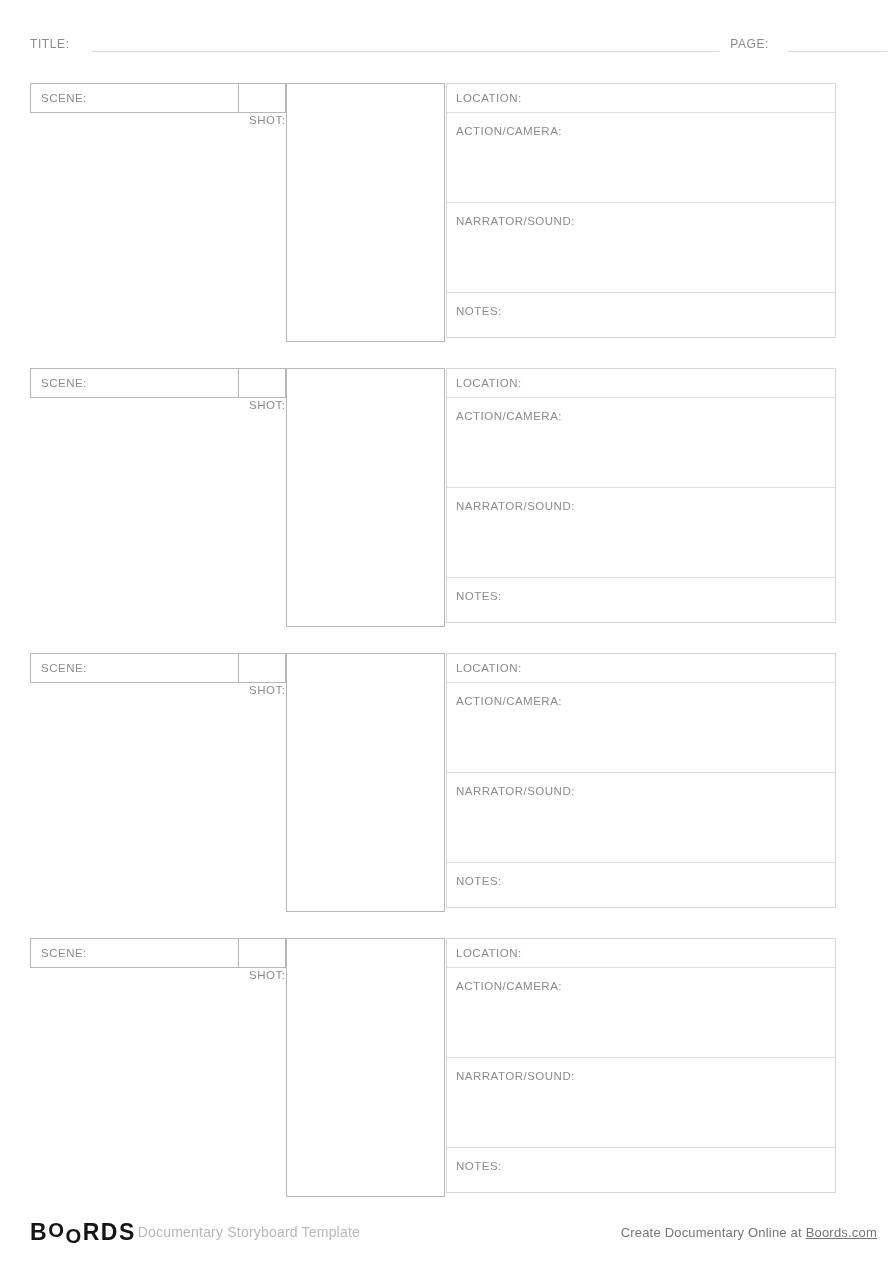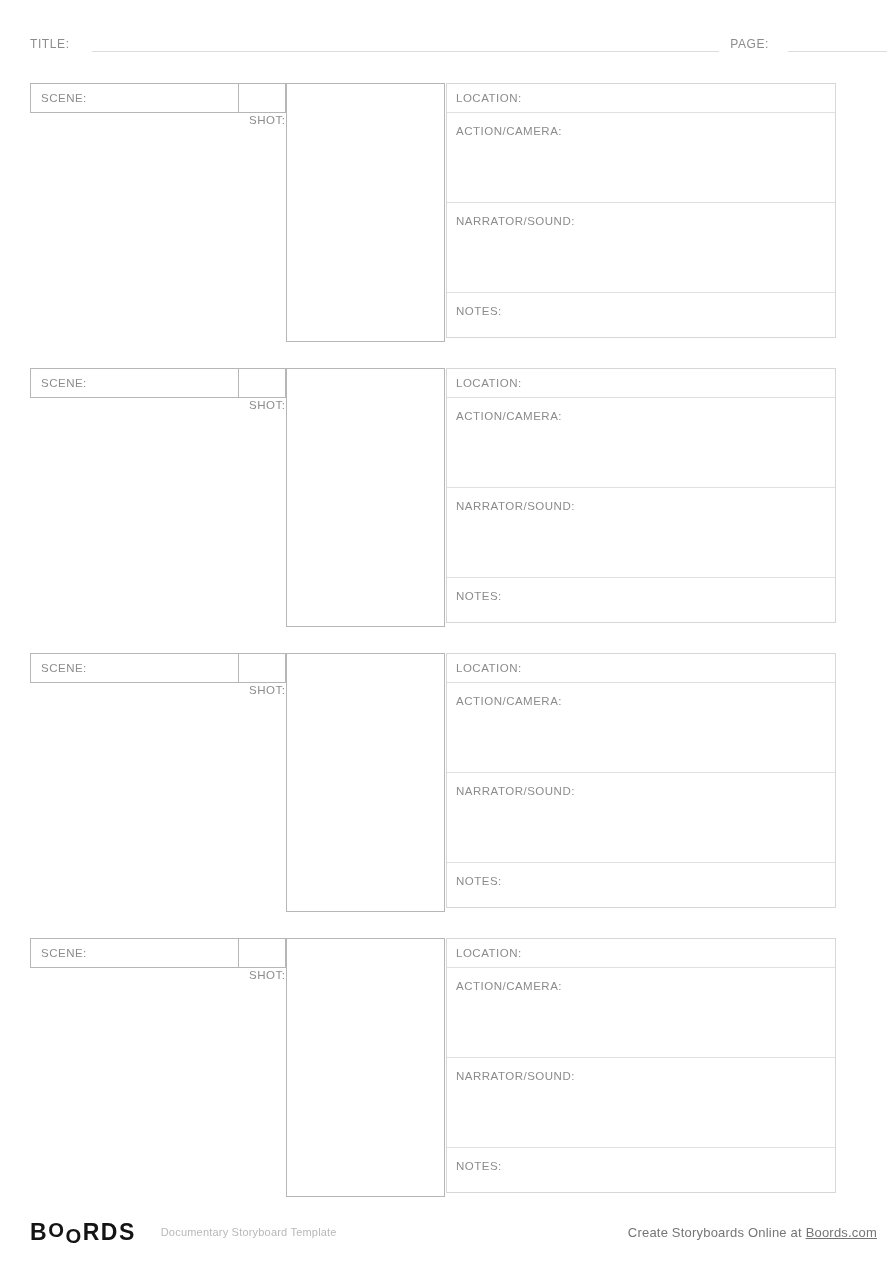--- a/index.html
+++ b/index.html
@@ -119,22 +119,22 @@
     font-size: 23px;
     font-weight: 900;
     color: #141414;
     letter-spacing: 1.5px;
     line-height: 26px;
     white-space: nowrap;
   }
   .logo .o-up   { display: inline-block; font-size: 0.88em; position: relative; top: -3px; }
   .logo .o-down { display: inline-block; font-size: 0.88em; position: relative; top: 3px; }
   .template-name {
-    margin-left: 25px;
-    font-size: 11px;
+    margin-left: 2px;
+    font-size: 14px;
     color: #b8b8b8;
     letter-spacing: 0.2px;
   }
   .footer-cta {
     font-size: 13px;
     color: #757575;
     letter-spacing: 0.2px;
     white-space: nowrap;
   }
   .footer-cta .link {
@@ -269,16 +269,16 @@
       </div>
     </div>
 
   </div>
 
   <div class="footer">
     <div class="footer-left">
       <span class="logo"><span>B</span><span class="o-up">O</span><span class="o-down">O</span><span>R</span><span>D</span><span>S</span></span>
       <span class="template-name">Documentary Storyboard Template</span>
     </div>
-    <div class="footer-cta"><span>Create Storyboards Online at </span><span class="link">Boords.com</span></div>
+    <div class="footer-cta"><span>Create Documentary Online at </span><span class="link">Boords.com</span></div>
   </div>
 
 </div>
 
 </body></html>

